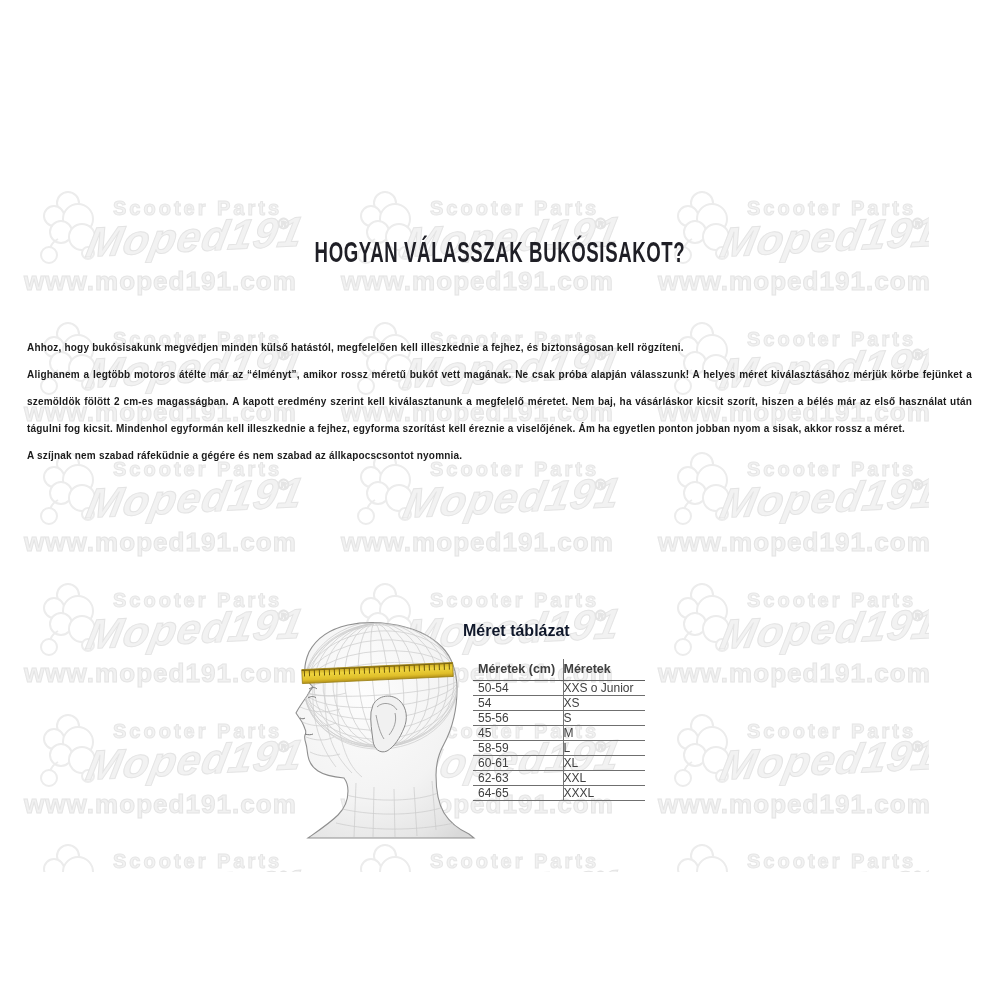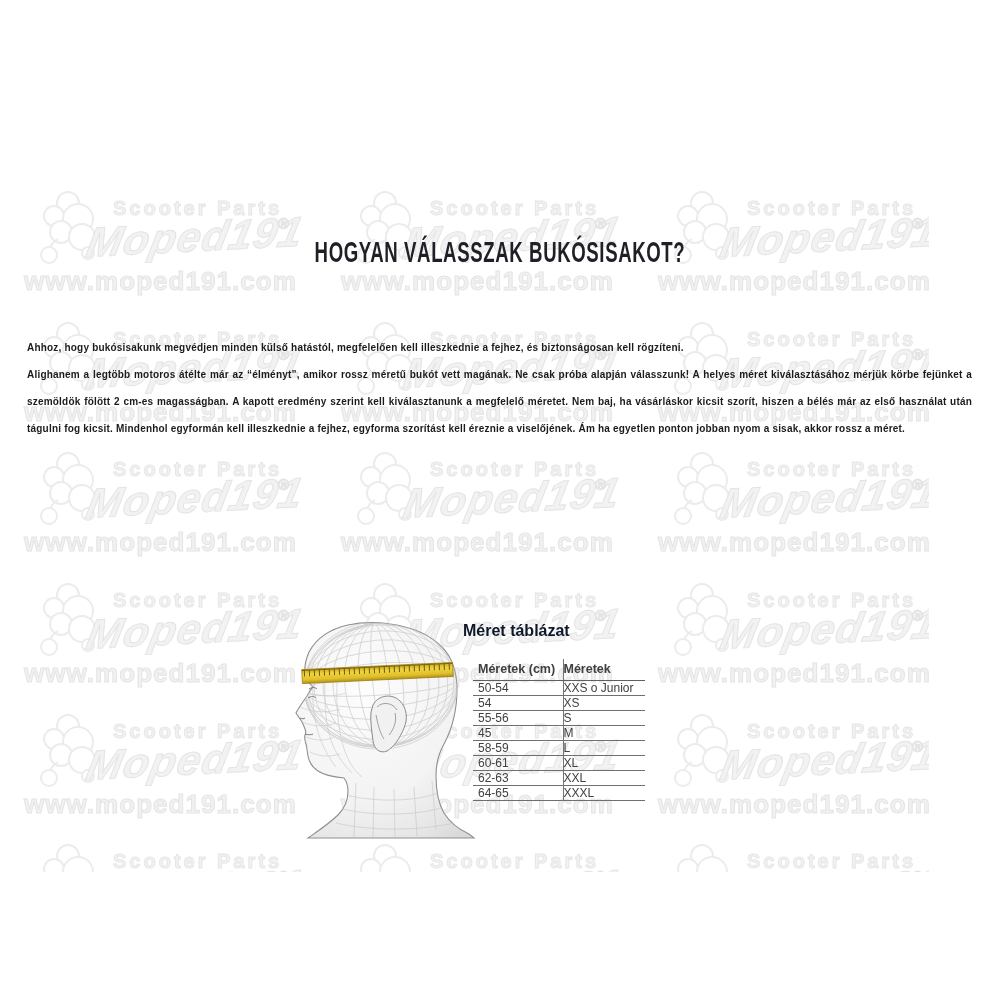--- a/index.html
+++ b/index.html
@@ -438,20 +438,21 @@
       </div>
     </div>
 
   <div class="content">
 
     <h1 class="title"><span>HOGYAN VÁLASSZAK BUKÓSISAKOT?</span></h1>
 
     <div class="text-block">
       <p>Ahhoz, hogy bukósisakunk megvédjen minden külső hatástól, megfelelően kell illeszkednie a fejhez, és biztonságosan kell rögzíteni.</p>
       <p>Alighanem a legtöbb motoros átélte már az “élményt”, amikor rossz méretű bukót vett magának. Ne csak próba alapján válasszunk! A helyes méret kiválasztásához mérjük körbe fejünket a szemöldök fölött 2 cm-es magasságban. A kapott eredmény szerint kell kiválasztanunk a megfelelő méretet. Nem baj, ha vásárláskor kicsit szorít, hiszen a bélés már az első használat után tágulni fog kicsit.  Mindenhol egyformán kell illeszkednie a fejhez, egyforma szorítást kell éreznie a viselőjének. Ám ha egyetlen ponton jobban nyom a sisak, akkor rossz a méret.</p>
+      <p class="no-justify">A szíjnak nem szabad ráfeküdnie a gégére és nem szabad az állkapocscsontot nyomnia.</p>
     </div>
 
     <svg class="head-figure" width="200" height="243" viewBox="0 0 200 243">
       <defs>
         <radialGradient id="headShade" cx="0.38" cy="0.32" r="0.85">
           <stop offset="0" stop-color="#fdfdfd"></stop>
           <stop offset="0.6" stop-color="#f3f3f3"></stop>
           <stop offset="0.85" stop-color="#e6e6e6"></stop>
           <stop offset="1" stop-color="#d9d9d9"></stop>
         </radialGradient>

